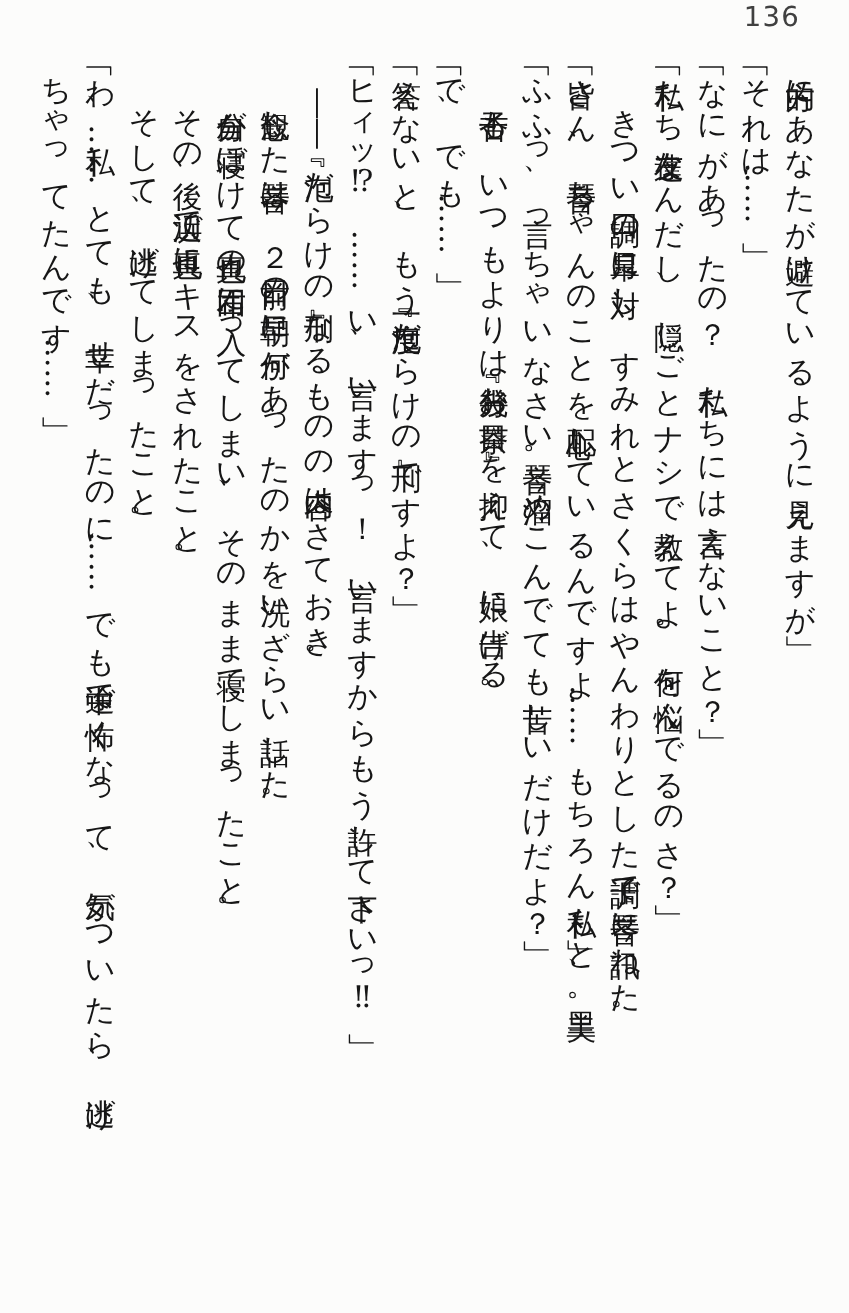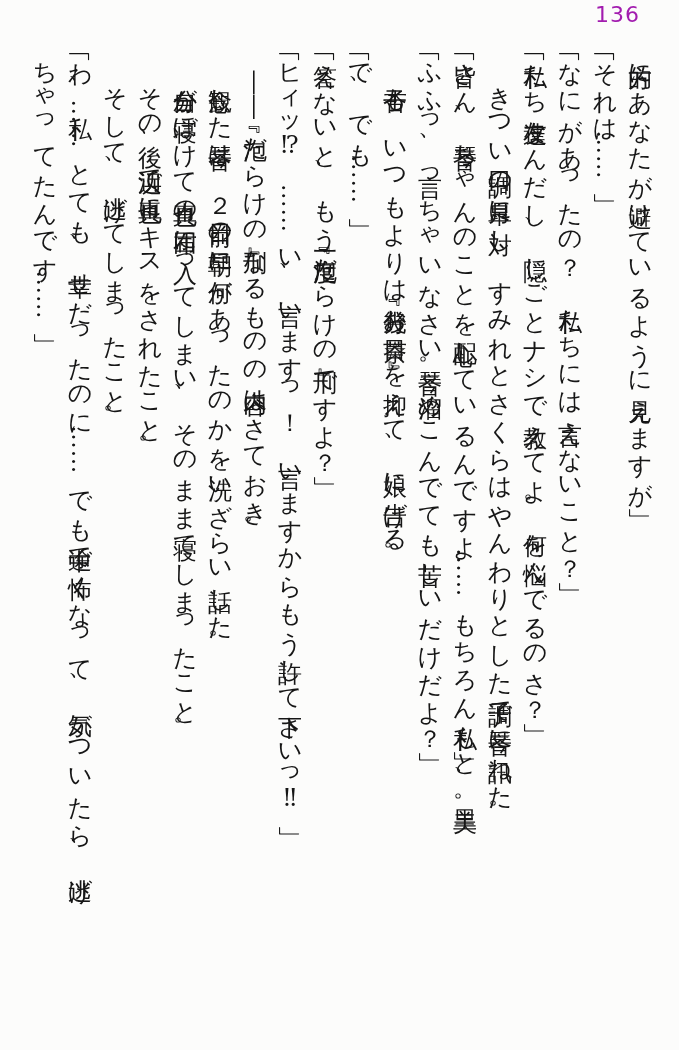--- a/index.html
+++ b/index.html
@@ -20,21 +20,21 @@
     color: #161616;
     font-family: "DejaVu Serif", serif;
   }
   .page-number {
     position: absolute;
     top: 2px;
     left: 595px;
     font-size: 22px;
     letter-spacing: 1px;
     font-family: "DejaVu Sans", sans-serif;
-    color: #a21caf;
+    color: #404040;
   }
   .text-block {
     position: absolute;
     top: 46px;
     right: 22px;
     height: 996px;
     writing-mode: vertical-rl;
     text-orientation: mixed;
     font-size: 24px;
     color: #161616;

